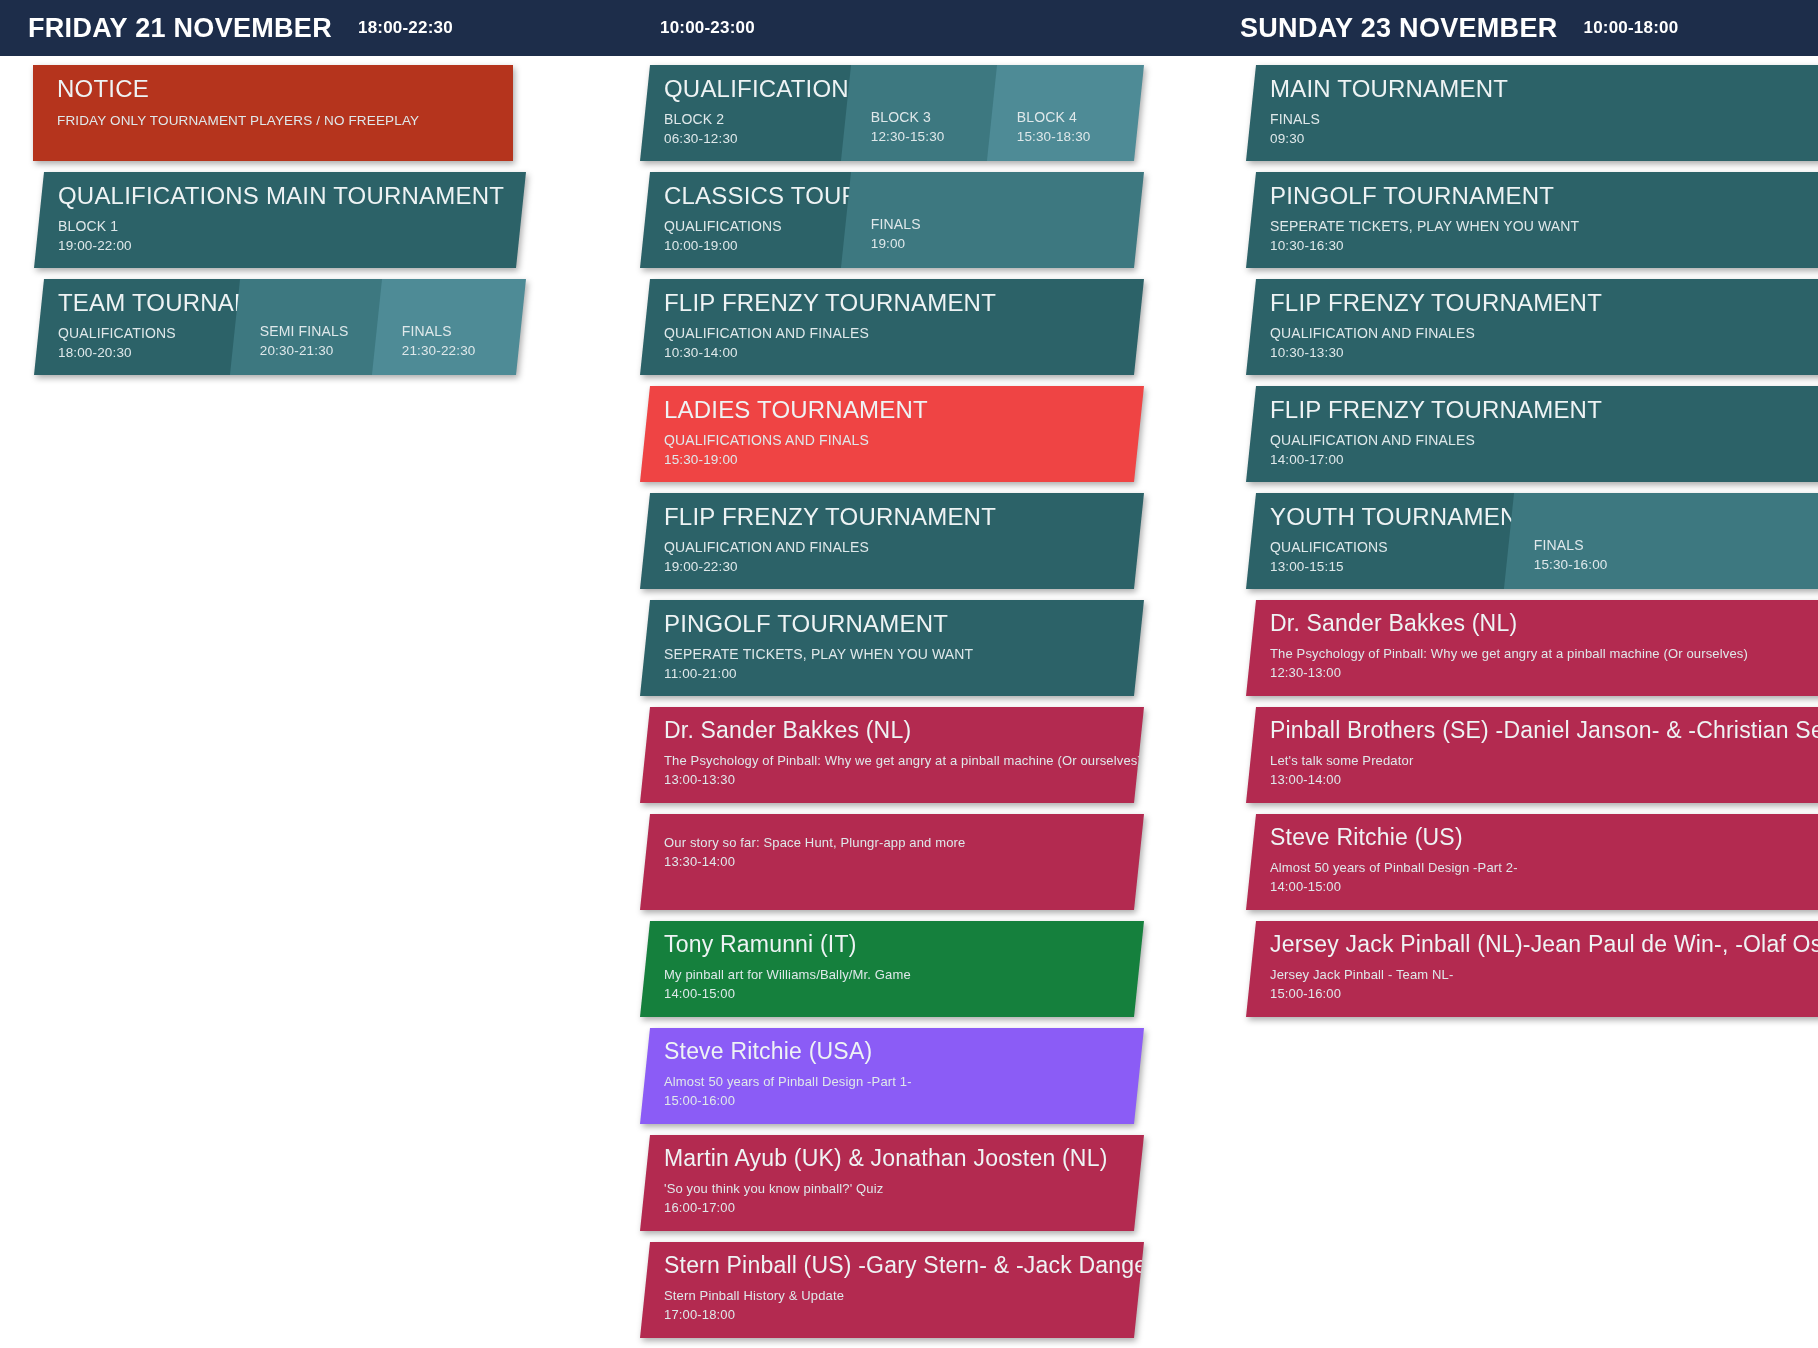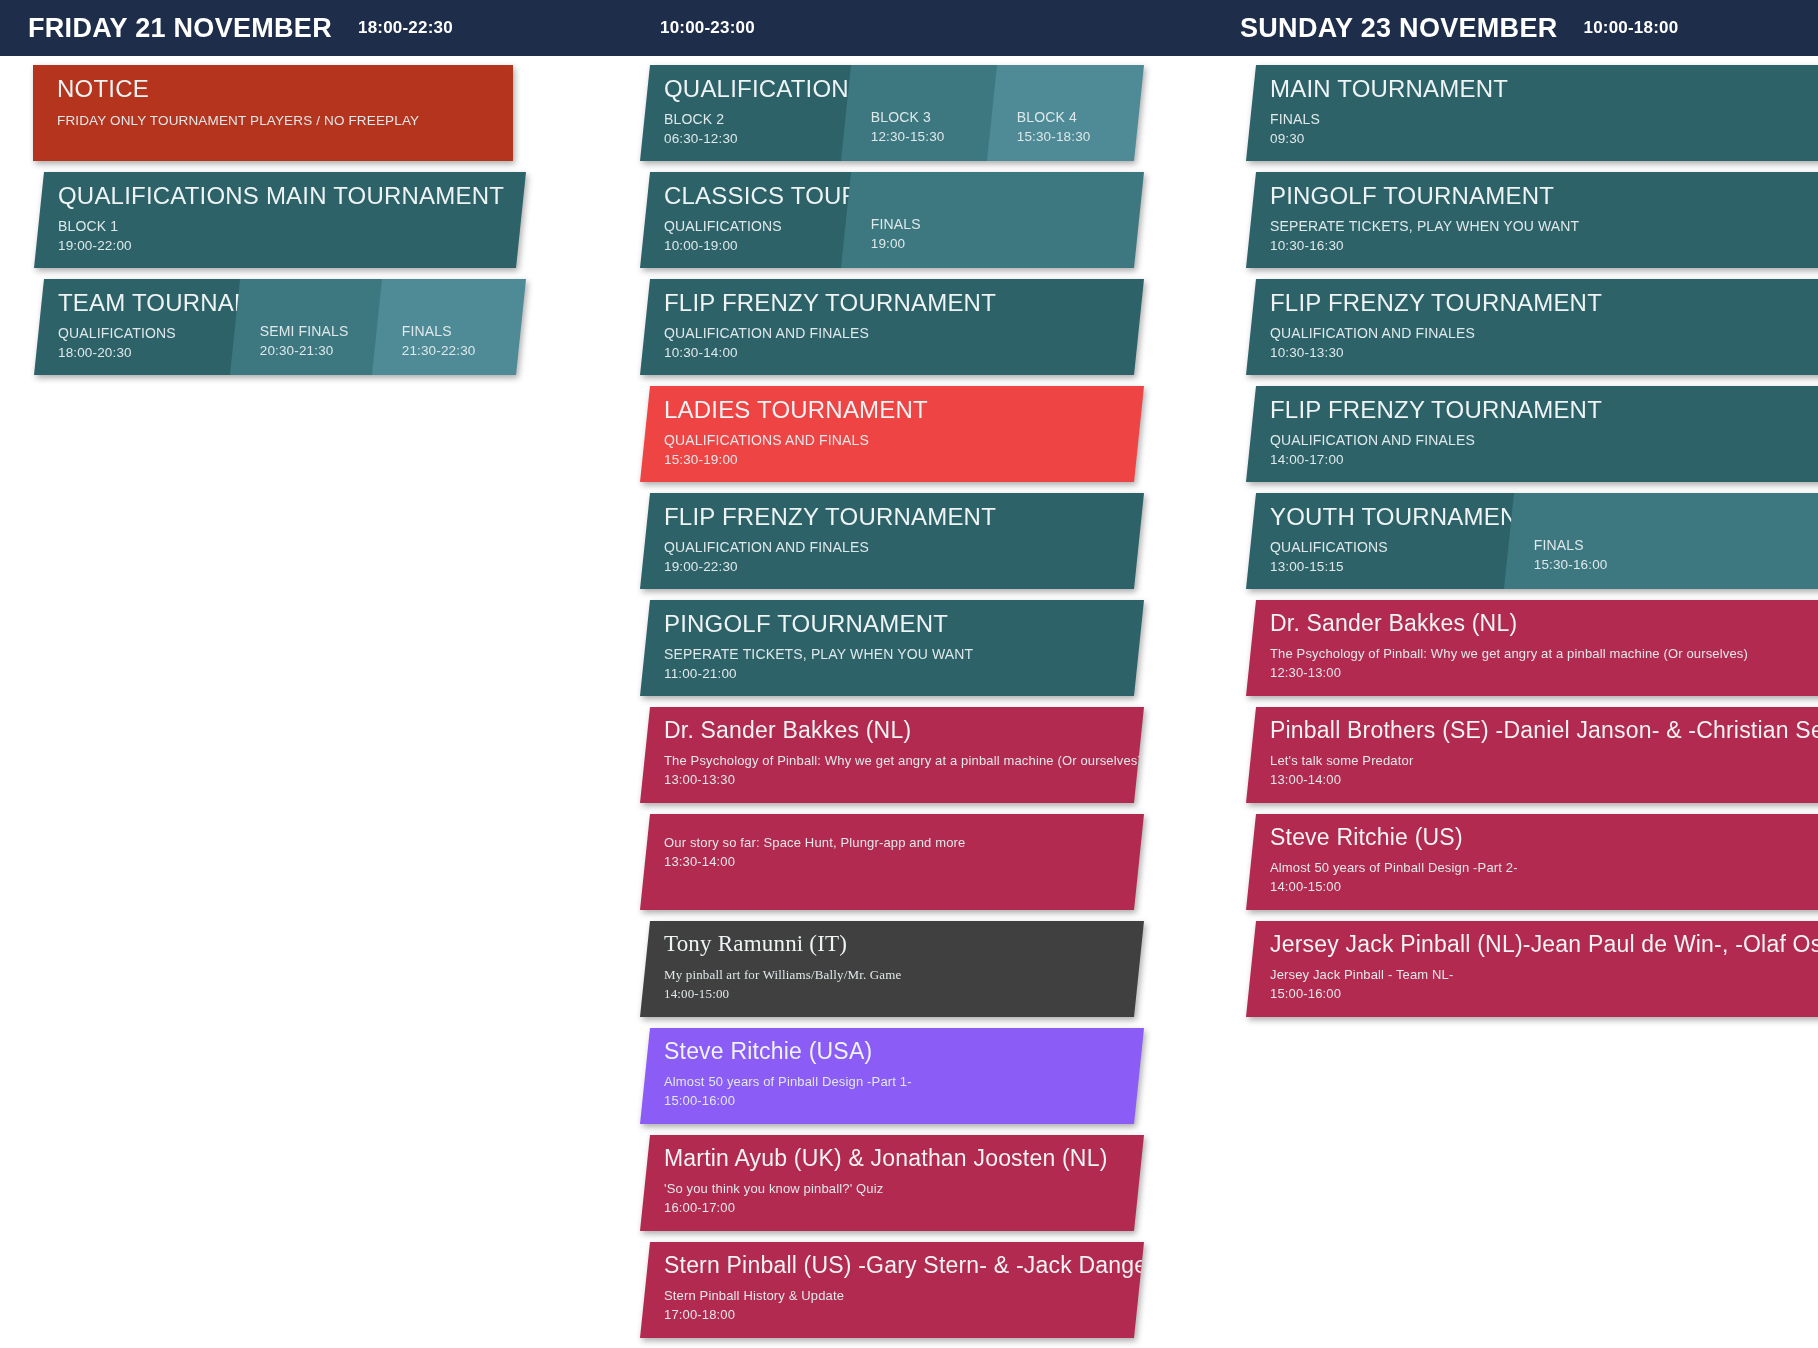--- a/index.html
+++ b/index.html
@@ -206,21 +206,21 @@
             <div class="seg" style="background: rgb(179, 42, 80); width: 100%;">
               <div class="segpad">
                 <div class="sub">Our story so far: Space Hunt, Plungr-app and more</div>
                 <div class="tm">13:30-14:00</div>
               </div>
             </div>
           </div>
         </div>
         <div class="card talk" style="width: 504px;">
           <div class="card-clip">
-            <div class="seg" style="background: #404040; width: 100%; font-family: Liberation Serif, serif;">
+            <div class="seg" style="background: #15803d; width: 100%;">
               <div class="segpad">
                 <div class="ttl">Tony Ramunni (IT)</div>
                 <div class="sub">My pinball art for Williams/Bally/Mr. Game</div>
                 <div class="tm">14:00-15:00</div>
               </div>
             </div>
           </div>
         </div>
         <div class="card talk" style="width: 504px;">
           <div class="card-clip">

